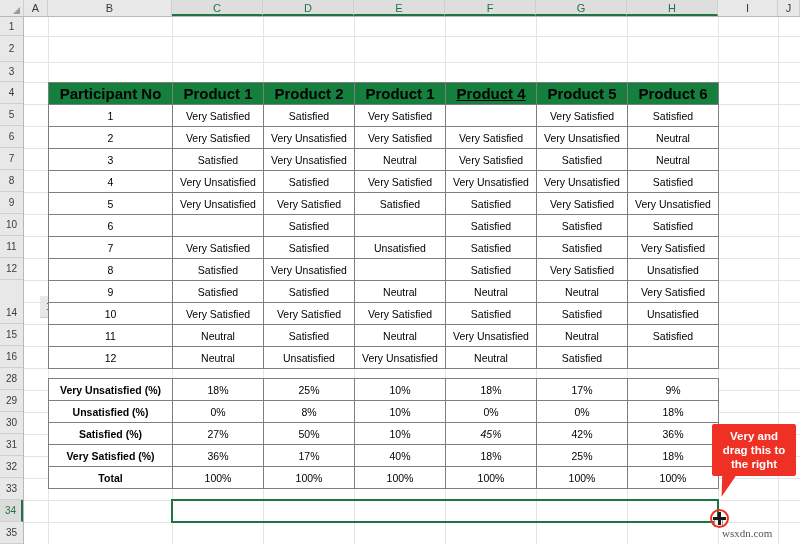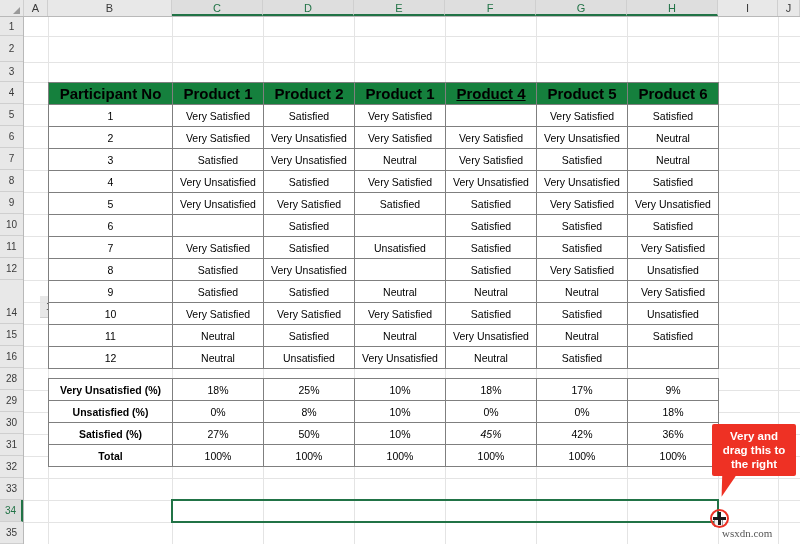--- a/index.html
+++ b/index.html
@@ -366,20 +366,29 @@
         </tr>
         <tr>
           <td class="lbl" style="height: 22px;">Satisfied (%)</td>
           <td style="height: 22px;">27%</td>
           <td style="height: 22px;">50%</td>
           <td style="height: 22px;">10%</td>
           <td style="height: 22px; font-style: italic;">45%</td>
           <td style="height: 22px;">42%</td>
           <td style="height: 22px;">36%</td>
         </tr>
+        <tr>
+          <td class="lbl" style="height: 22px;">Very Satisfied (%)</td>
+          <td style="height: 22px;">36%</td>
+          <td style="height: 22px;">17%</td>
+          <td style="height: 22px;">40%</td>
+          <td style="height: 22px;">18%</td>
+          <td style="height: 22px;">25%</td>
+          <td style="height: 22px;">18%</td>
+        </tr>
         <tr class="totalrow">
           <td class="lbl" style="height: 22px;">Total</td>
           <td style="height: 22px;">100%</td>
           <td class="grayfill" style="height: 22px;">100%</td>
           <td class="grayfill" style="height: 22px;">100%</td>
           <td class="grayfill" style="height: 22px;">100%</td>
           <td class="grayfill" style="height: 22px;">100%</td>
           <td class="grayfill" style="height: 22px;">100%</td>
         </tr>
       </tbody>

